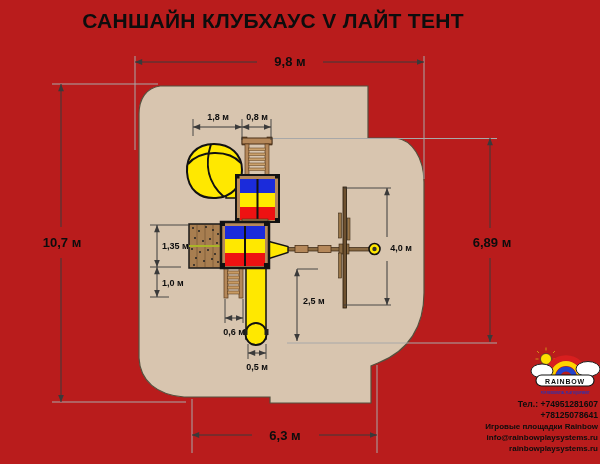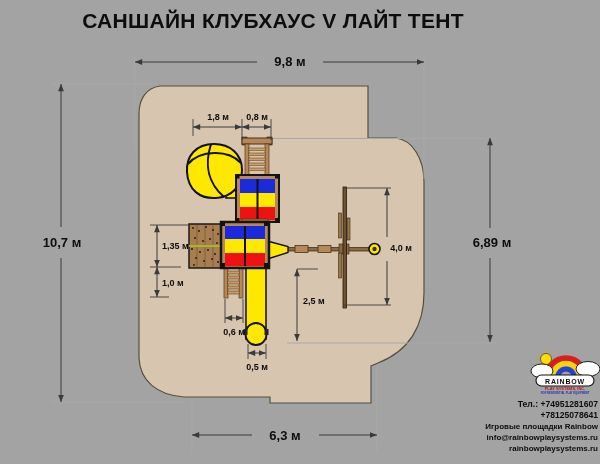--- a/index.html
+++ b/index.html
@@ -1,16 +1,16 @@
 <!DOCTYPE html>
 <html><head>
 <meta charset="utf-8">
 <style>
   html,body{margin:0;padding:0;background:#ffffff;}
-  .stage{position:relative;width:600px;height:464px;background:#a3a3a3;overflow:hidden;
+  .stage{position:relative;width:600px;height:464px;background:#b91c1c;overflow:hidden;
          font-family:"Liberation Sans",sans-serif;}
   svg text{font-family:"Liberation Sans",sans-serif;font-weight:bold;fill:#0d0d0d;}
   .title-t{font-size:21px;letter-spacing:.3px;}
   .dim-big{font-size:13px;}
   .dim-sm{font-size:9px;}
   .contact-a{font-size:8.6px;}
   .contact-b{font-size:8px;}
   .logo-brand{font-size:7px;letter-spacing:.8px;}
   .logo-div{font-size:4px;fill:#c01414;}
   .logo-tag{font-size:2.7px;fill:#2233bb;}

